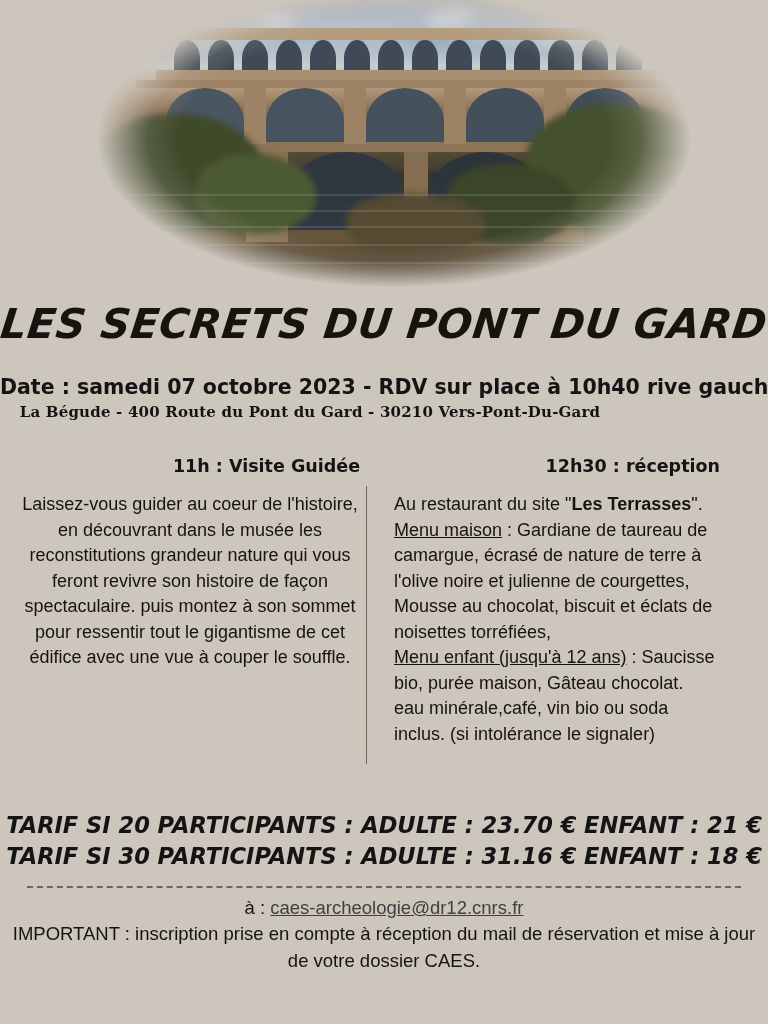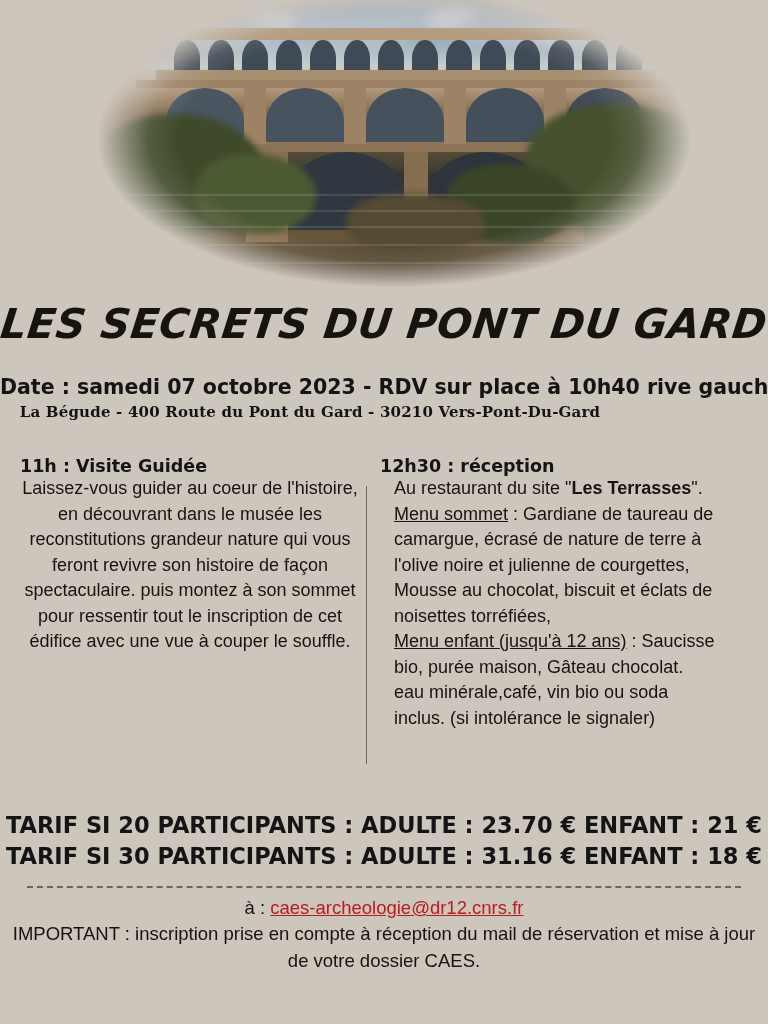--- a/index.html
+++ b/index.html
@@ -160,43 +160,44 @@
   .col.right { left: 380px; }
   .divider {
     position: absolute;
     left: 366px;
     top: 30px;
     width: 1px;
     height: 278px;
     background: #6e6659;
   }
   .col-head {
-    text-align: left;
+    text-align: right;
     font-family: "DejaVu Sans", sans-serif;
     font-weight: bold;
     font-size: 17.5px;
     color: #141414;
-    margin-bottom: 0;
+    margin-bottom: 16px;
   }
   .col-body {
     font-size: 18px;
     line-height: 1.42;
     color: #17130f;
   }
   .col.left .col-body { text-align: center; }
   .col.right .col-body { text-align: left; padding-left: 14px; }
   .u { text-decoration: underline; }
   .b { font-weight: bold; }
 
   
   .tariffs {
     position: absolute;
     top: 810px;
     left: 0;
     width: 768px;
+    font-style: italic;
   }
   .tariff-line {
     font-family: "DejaVu Sans", sans-serif;
     font-weight: bold;
     font-size: 22.5px;
     color: #141414;
     text-align: center;
     line-height: 1.38;
     white-space: nowrap;
   }
@@ -215,21 +216,21 @@
     position: absolute;
     top: 895px;
     left: 0;
     width: 768px;
     text-align: center;
     font-size: 18.5px;
     line-height: 1.42;
     color: #17130f;
   }
   .mail {
-    color: #b91c1c;
+    color: #404040;
   }
 </style>
 </head>
 <body>
 
 <div class="poster">
 
   <div class="photo-wrap">
     <div class="photo">
       <div class="photo-inner">
@@ -298,28 +299,28 @@
   <div class="title">LES SECRETS DU PONT DU GARD</div>
 
   <div class="date-line">Date : samedi 07 octobre 2023 - RDV sur place à 10h40 rive gauche du site -</div>
   <div class="addr-line">La Bégude - 400 Route du Pont du Gard - 30210 Vers-Pont-Du-Gard</div>
 
   <div class="cols">
     <div class="divider"></div>
 
     <div class="col left">
       <div class="col-head">11h : Visite Guidée</div>
-      <div class="col-body">Laissez-vous guider au coeur de l'histoire, en découvrant dans le musée les reconstitutions grandeur nature qui vous feront revivre son histoire de façon spectaculaire. puis montez à son sommet  pour ressentir tout le inscription de cet édifice avec une vue à couper le souffle.</div>
+      <div class="col-body">Laissez-vous guider au coeur de l'histoire, en découvrant dans le musée les reconstitutions grandeur nature qui vous feront revivre son histoire de façon spectaculaire. puis montez à son sommet  pour ressentir tout le gigantisme de cet édifice avec une vue à couper le souffle.</div>
     </div>
 
     <div class="col right">
       <div class="col-head">12h30 : réception</div>
       <div class="col-body">
         <span>Au restaurant du site "</span><span class="b">Les Terrasses</span><span>".</span><br>
-        <span class="u">Menu sommet</span><span> : Gardiane de taureau de camargue, écrasé de nature de terre à l'olive noire et julienne de courgettes, Mousse au chocolat, biscuit et éclats de noisettes torréfiées,</span><br>
+        <span class="u">Menu maison</span><span> : Gardiane de taureau de camargue, écrasé de nature de terre à l'olive noire et julienne de courgettes, Mousse au chocolat, biscuit et éclats de noisettes torréfiées,</span><br>
         <span class="u">Menu enfant (jusqu'à 12 ans)</span><span> : Saucisse bio, purée maison, Gâteau chocolat.</span><br>
         <span>eau minérale,café, vin bio ou soda inclus. (si intolérance le signaler)</span>
       </div>
     </div>
   </div>
 
   <div class="tariffs">
     <div class="tariff-line">TARIF SI 20 PARTICIPANTS : ADULTE : 23.70 € ENFANT : 21 €</div>
     <div class="tariff-line">TARIF SI 30 PARTICIPANTS : ADULTE : 31.16 € ENFANT : 18 €</div>
   </div>

